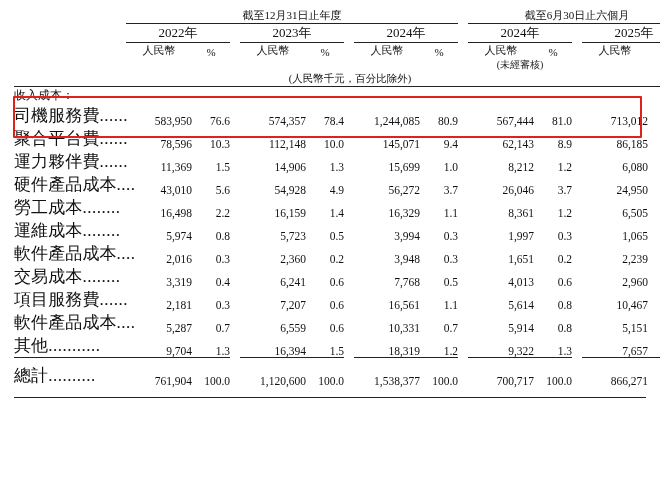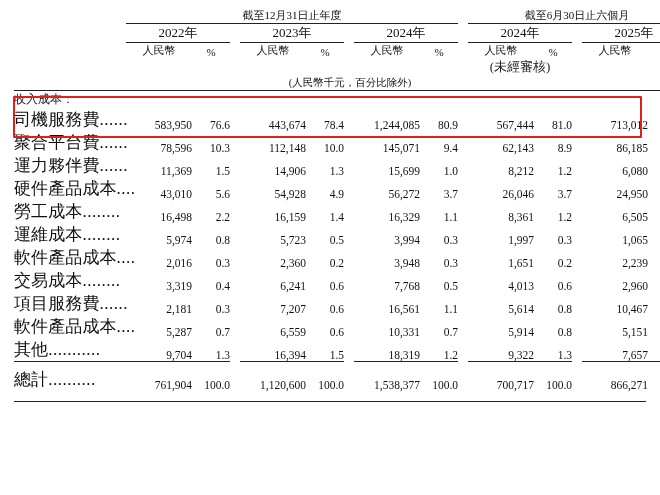--- a/index.html
+++ b/index.html
@@ -55,21 +55,21 @@
     padding: 4px 0 3px 0;
     border-bottom: 1.2px solid #222;
   }
   .hdr-sub {
     text-align: center;
     font-size: 11px;
     padding: 5px 0 2px 0;
   }
   .hdr-unaudited {
     text-align: center;
-    font-size: 13px;
+    font-size: 10px;
     color: #222;
     padding-bottom: 2px;
   }
   .units-note {
     text-align: center;
     font-size: 10.5px;
     padding: 10px 0 12px 0;
   }
   .section-title {
     font-size: 12px;
@@ -208,21 +208,21 @@
     <tbody>
       <tr>
         <td class="section-title" colspan="15">收入成本：</td>
       </tr>
 
     <tr>
           <td class="rowlabel"><span>司機服務費</span><span class="dots">......</span></td>
           <td class="num">583,950</td>
           <td class="pct">76.6</td>
           <td></td>
-          <td class="num">443,674</td>
+          <td class="num">574,357</td>
           <td class="pct">78.4</td>
           <td></td>
           <td class="num">1,244,085</td>
           <td class="pct">80.9</td>
           <td></td>
           <td class="num">567,444</td>
           <td class="pct">81.0</td>
           <td></td>
           <td class="num">713,012</td>
           <td class="pct">82.3</td>

